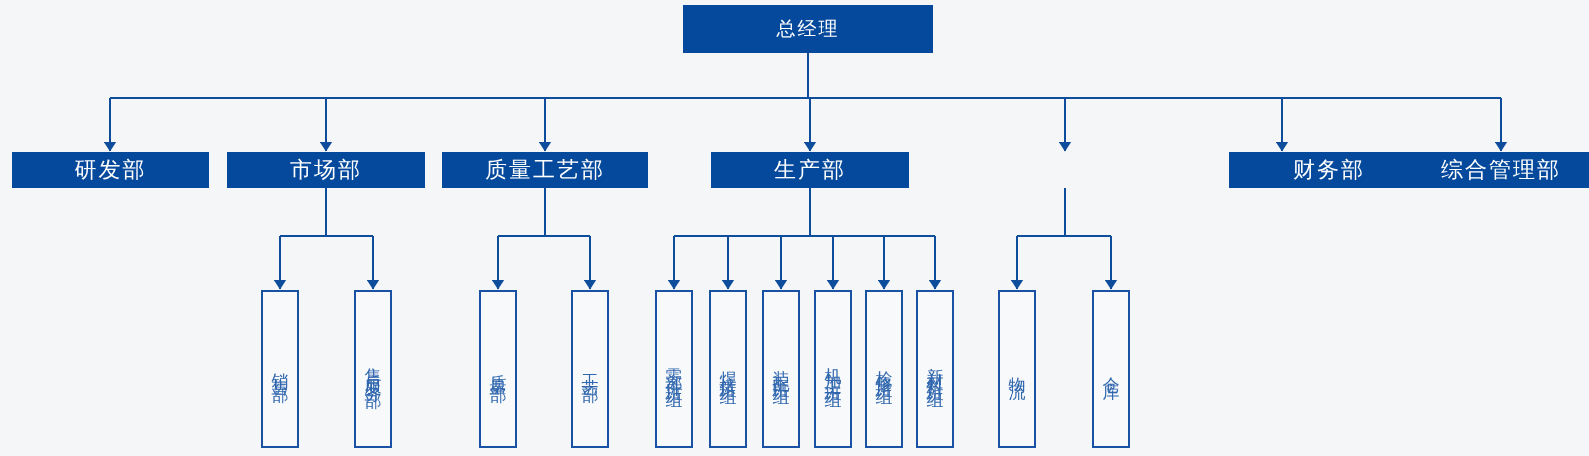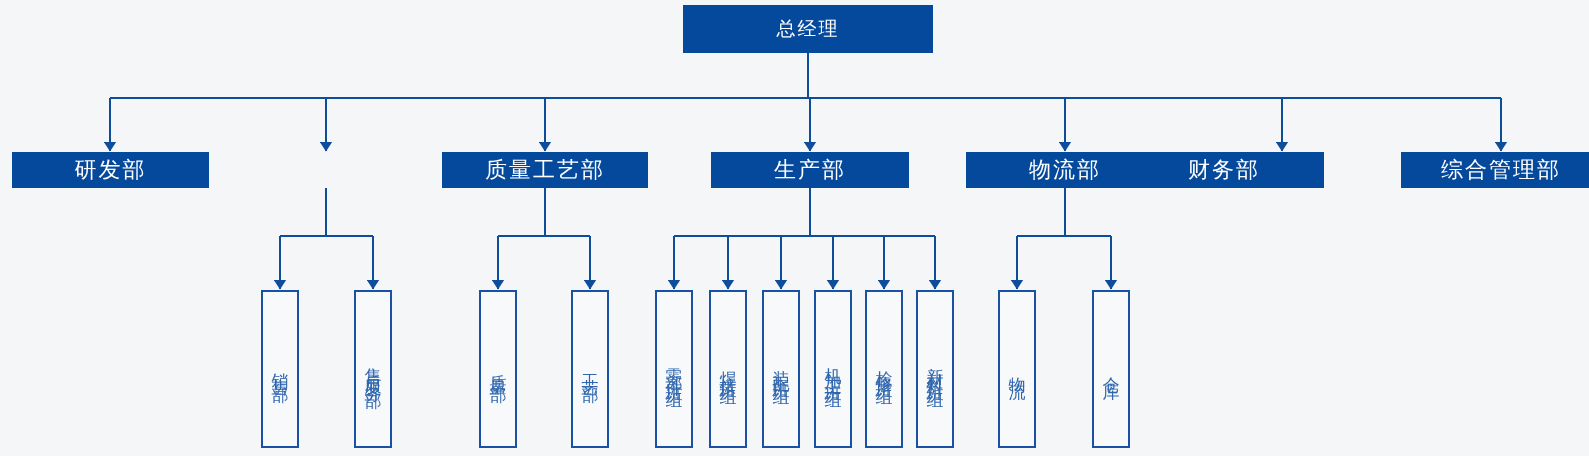--- a/index.html
+++ b/index.html
@@ -74,24 +74,24 @@
 
     <path d="M1053,188 V236"></path>
     <path d="M1005,236 H1099"></path>
     <path d="M1005,236 V289" marker-end="url(#arrow)"></path>
     <path d="M1099,236 V289" marker-end="url(#arrow)"></path>
   </svg>
 
   <div class="node l1" style="left:671px;width:250px;">总经理</div>
 
   <div class="node l2" style="left:0px;width:197px;">研发部</div>
+  <div class="node l2" style="left:215px;width:198px;">市场部</div>
   <div class="node l2" style="left:699px;width:198px;">生产部</div>
   <div class="node l2" style="left:430px;width:206px;">质量工艺部</div>
-  <div class="node l2" style="left:954px;width:198px;">物流部</div>
-  <div class="node l2" style="left:1112px;width:200px;">财务部</div>
+  <div class="node l2" style="left:1217px;width:200px;">财务部</div>
   <div class="node l2" style="left:1389px;width:200px;">综合管理部</div>
 
   <div class="node leaf" style="left:249px;">销售部</div>
   <div class="node leaf" style="left:342px;">售后服务部</div>
   <div class="node leaf" style="left:467px;">质量部</div>
   <div class="node leaf" style="left:559px;">工艺部</div>
   <div class="node leaf" style="left:643px;">零部件班组</div>
   <div class="node leaf" style="left:697px;">焊接班组</div>
   <div class="node leaf" style="left:750px;">装配班组</div>
   <div class="node leaf" style="left:802px;">机加工班组</div>

